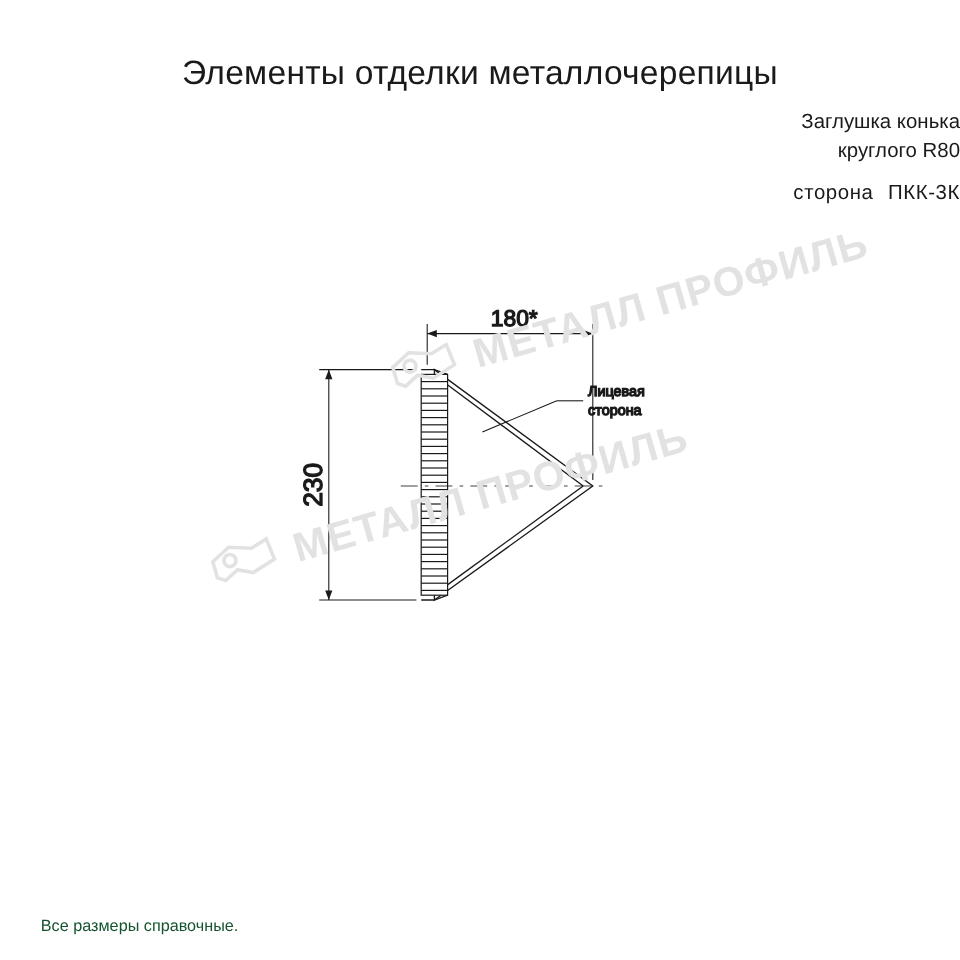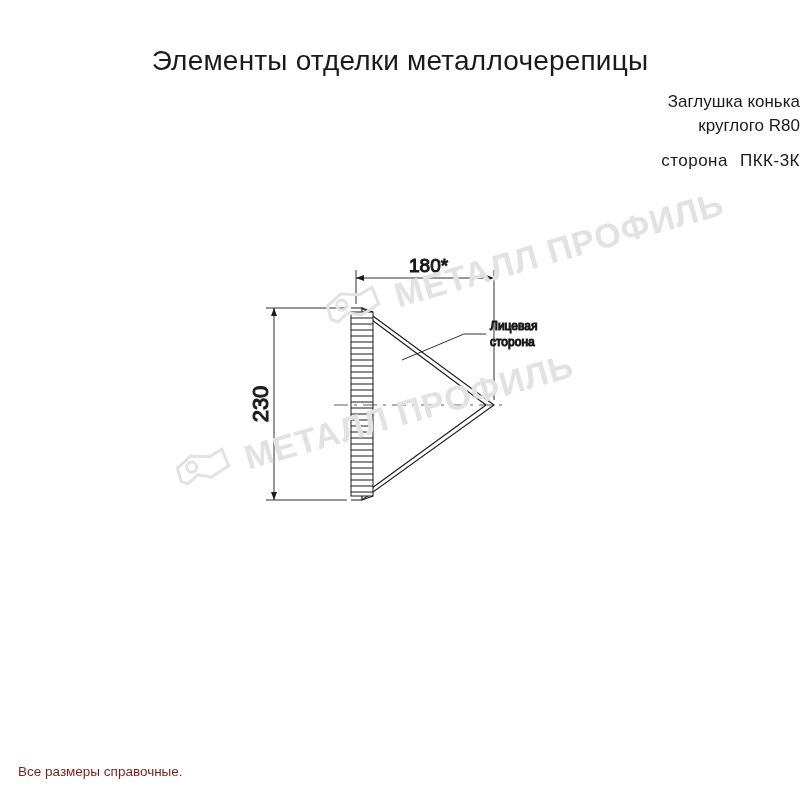--- a/index.html
+++ b/index.html
@@ -71,25 +71,25 @@
   #watermark-2 {
     left: 168px;
     top: 400px;
     transform: rotate(-16deg);
   }
   .wm-row { display: flex; align-items: center; gap: 14px; }
 
   
   #footnotes {
     position: absolute;
-    left: 18px;
+    left: 34px;
     bottom: 18px;
     font-size: 13.5px;
     line-height: 21px;
-    color: #7f1d1d;
+    color: #14532d;
   }
   #footnotes .fn-line { display: block; }
 
   .dim-text {
     font-family: "Liberation Sans", sans-serif;
     fill: #1a1a1a;
   }
 </style>
 </head>
 <body>

